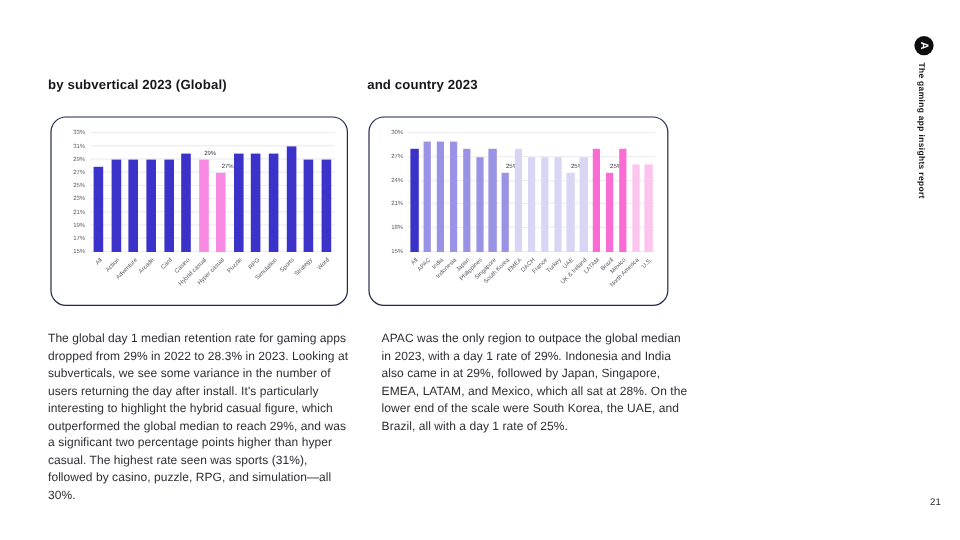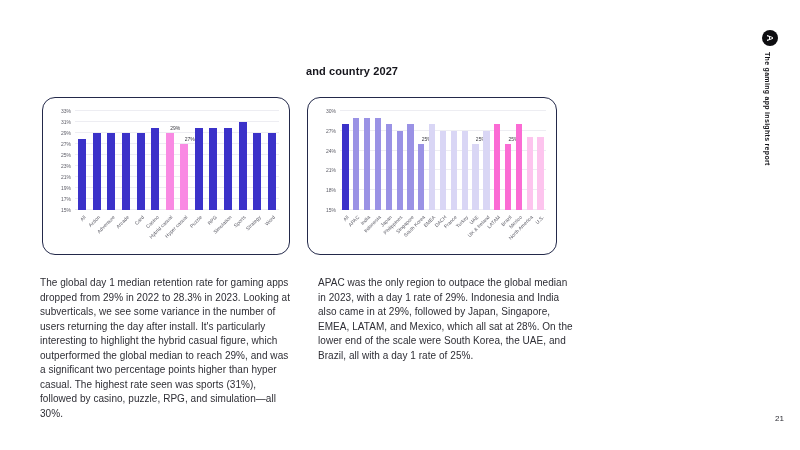--- a/index.html
+++ b/index.html
@@ -25,24 +25,25 @@
     background:#0d0d10; color:#fff; display:flex; align-items:center; justify-content:center; }
   .side-logo span { font-size:9px; font-weight:700; transform:rotate(90deg); }
   .side-label { position:absolute; left:764px; top:52px; writing-mode:vertical-rl;
     font-size:7px; font-weight:700; letter-spacing:.3px; color:#131318; }
   .page-num { position:absolute; right:16px; top:414px; font-size:8px; color:#2c2c33; }
 </style>
 </head>
 <body>
 
 <div class="chart-title" style="left:40px; top:64px;">
+  <div>by subvertical 2023 (Global)</div>
 </div>
 
 <div class="chart-title" style="left:306px; top:64px;">
-  <div>and country 2027</div>
+  <div>and country 2023</div>
 </div>
 
 <div class="card" style="left:42px; top:97px; width:248px; height:158px;">
   <div class="chart">
     <div class="yaxis">
         <div class="ytick" style="bottom: 0%;">15%</div>
         <div class="ytick" style="bottom: 11.1111%;">17%</div>
         <div class="ytick" style="bottom: 22.2222%;">19%</div>
         <div class="ytick" style="bottom: 33.3333%;">21%</div>
         <div class="ytick" style="bottom: 44.4444%;">23%</div>

